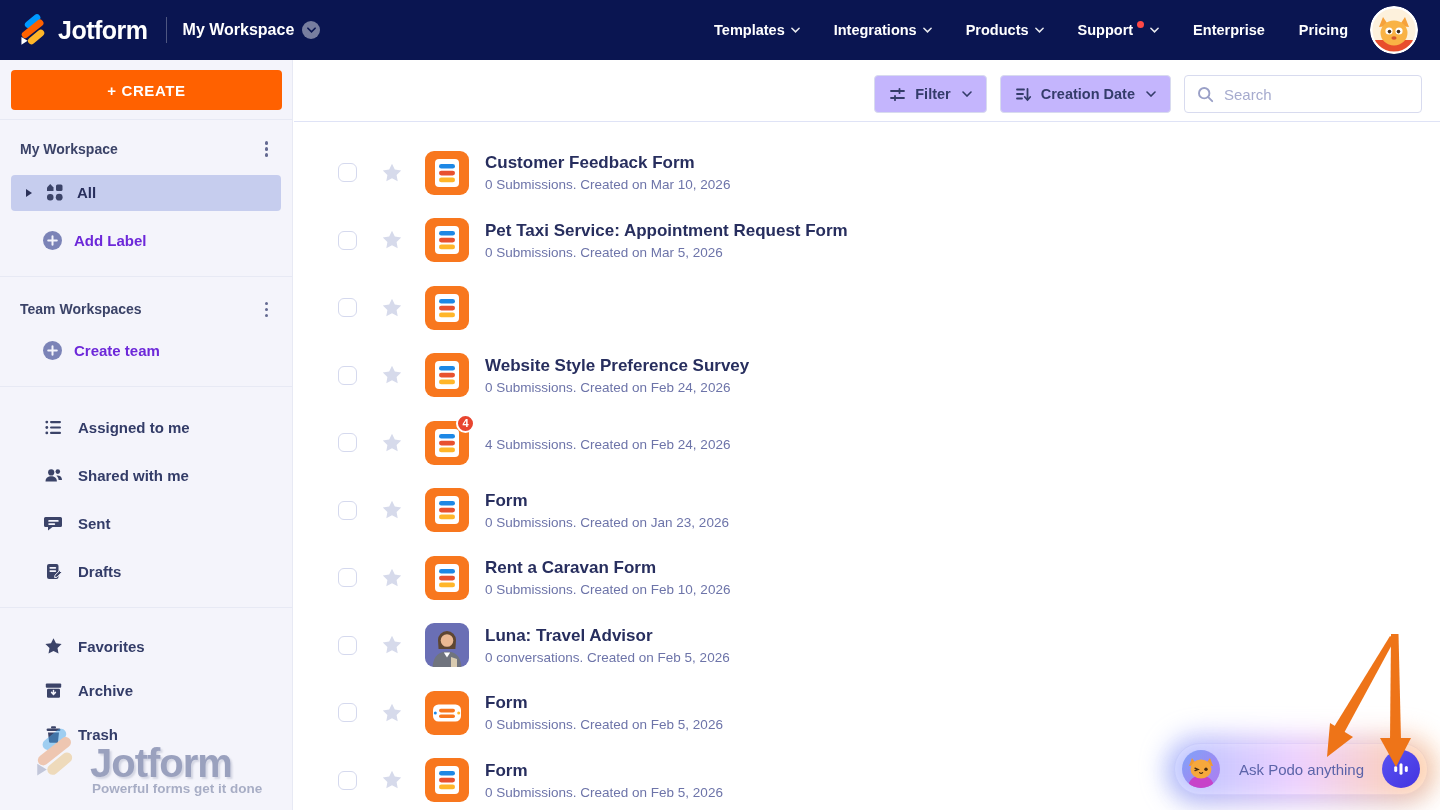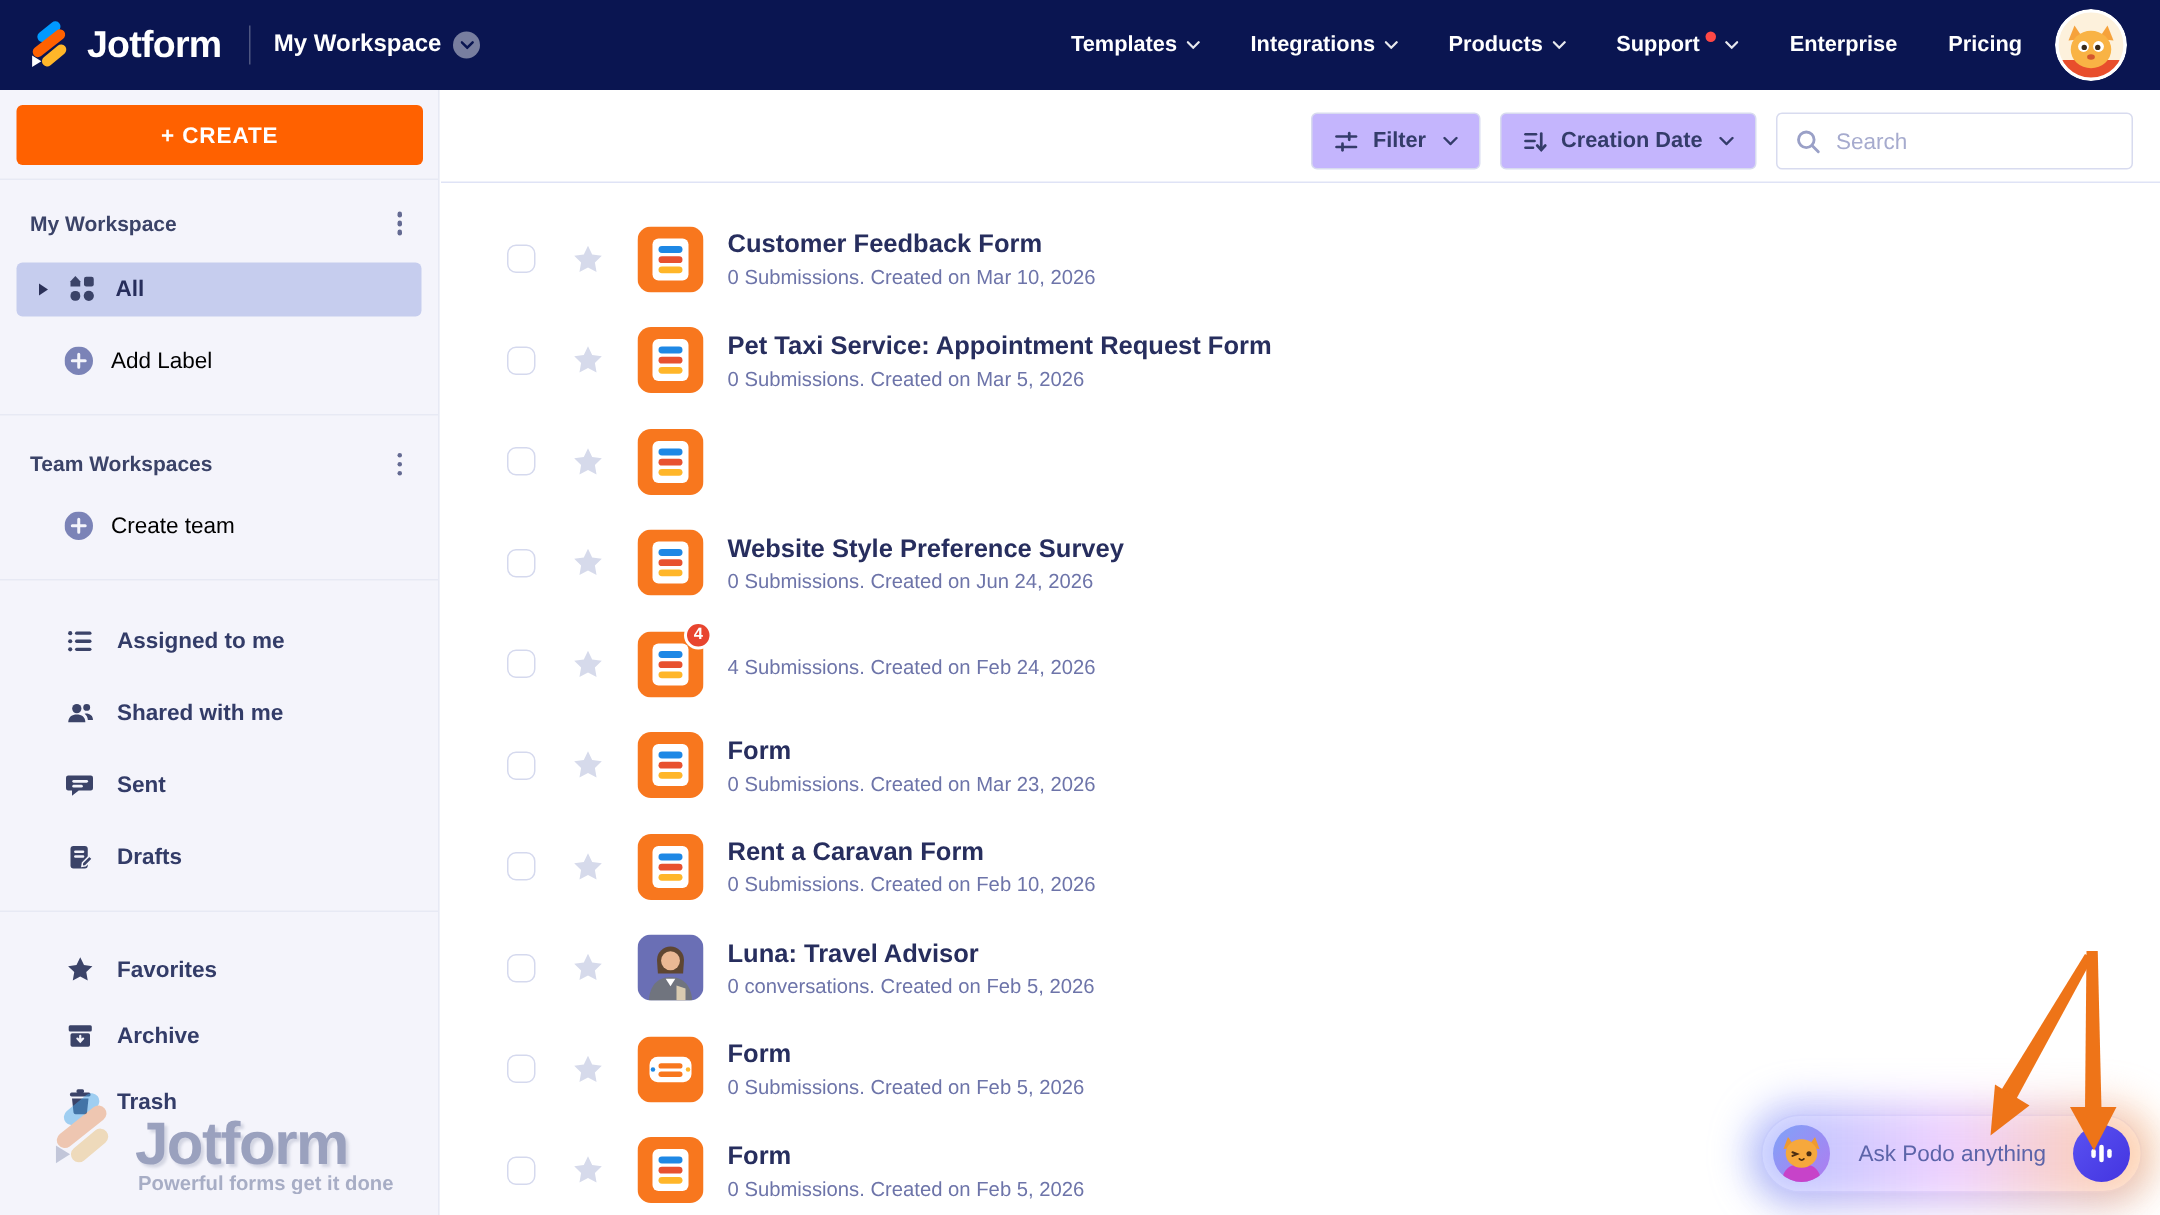--- a/index.html
+++ b/index.html
@@ -29,21 +29,21 @@
   .sb-section-head { display:flex; align-items:center; justify-content:space-between; margin:17px 18px 0 20px; }
   .sb-section-title { font-size:14px; font-weight:600; color:#3b4368; }
   .kebab { display:flex; flex-direction:column; gap:2.5px; padding:4px 6px; cursor:pointer; }
   .kebab i { width:3.5px; height:3.5px; border-radius:50%; background:#646a92; display:block; }
   .sb-all-item { display:flex; align-items:center; margin:14px 11px 0 11px; height:36px; background:#c6cdee; border-radius:4px; padding-left:14px; cursor:pointer; }
   .sb-all-item .caret-r { width:8px; height:10px; margin-right:12px; }
   .sb-all-item .all-grid { width:19px; height:19px; margin-right:13px; }
   .sb-all-label { font-size:15px; font-weight:600; color:#272e5c; }
   .sb-add-label, .sb-create-team { display:flex; align-items:center; gap:12px; margin:20px 0 0 43px; cursor:pointer; }
   .plus-circle { width:19px; height:19px; }
-  .sb-muted-label { font-size:15px; font-weight:400; color:#000000; }
+  .sb-muted-label { font-size:15px; font-weight:700; color:#6d28d9; }
   .sb-divider2 { border-top:1px solid #e7e9f4; margin-top:26px; }
   .sb-nav { margin-top:16px; }
   .sb-nav-item { display:flex; align-items:center; gap:15px; height:48px; padding-left:44px; cursor:pointer; }
   .sb-nav-item svg { width:19px; height:19px; flex:0 0 auto; }
   .sb-nav-label { font-size:15px; font-weight:600; color:#333c68; }
   .sb-bottom .sb-nav-item { height:44px; }
   .watermark { position:absolute; left:26px; bottom:14px; opacity:.55; pointer-events:none; }
   .wm-row { display:flex; align-items:flex-end; gap:6px; }
   .wm-logo { width:58px; height:52px; }
   .wm-brand { font-size:40px; font-weight:800; color:#525e8e; letter-spacing:-1px; line-height:.8; text-shadow:2px 2px 2px rgba(70,80,120,.35); }
@@ -409,21 +409,21 @@
           <svg viewBox="0 0 44 44">
             <rect width="44" height="44" rx="9" fill="#f8771e"></rect>
             <rect x="10" y="8" width="24" height="28" rx="4" fill="#fff"></rect>
             <rect x="14" y="13" width="16" height="4.6" rx="2.3" fill="#1e88e5"></rect>
             <rect x="14" y="19.8" width="16" height="4.6" rx="2.3" fill="#e8512f"></rect>
             <rect x="14" y="26.6" width="16" height="4.6" rx="2.3" fill="#ffb629"></rect>
           </svg>
         </span>
     <span class="row-text">
       <span class="row-title">Website Style Preference Survey</span>
-      <span class="row-sub">0 Submissions. Created on Jun 24, 2026</span>
+      <span class="row-sub">0 Submissions. Created on Feb 24, 2026</span>
     </span>
   </div>
 
   <div class="row">
     <span class="row-check"></span>
     <svg class="row-star" viewBox="0 0 22 22">
           <path d="M11 1.8 L13.8 7.6 L20.2 8.5 L15.6 13 L16.7 19.3 L11 16.3 L5.3 19.3 L6.4 13 L1.8 8.5 L8.2 7.6 Z" fill="#d6daeb"></path>
         </svg>
     <span class="row-icon">
           <svg viewBox="0 0 44 44">
@@ -449,21 +449,21 @@
           <svg viewBox="0 0 44 44">
             <rect width="44" height="44" rx="9" fill="#f8771e"></rect>
             <rect x="10" y="8" width="24" height="28" rx="4" fill="#fff"></rect>
             <rect x="14" y="13" width="16" height="4.6" rx="2.3" fill="#1e88e5"></rect>
             <rect x="14" y="19.8" width="16" height="4.6" rx="2.3" fill="#e8512f"></rect>
             <rect x="14" y="26.6" width="16" height="4.6" rx="2.3" fill="#ffb629"></rect>
           </svg>
         </span>
     <span class="row-text">
       <span class="row-title">Form</span>
-      <span class="row-sub">0 Submissions. Created on Mar 23, 2026</span>
+      <span class="row-sub">0 Submissions. Created on Jan 23, 2026</span>
     </span>
   </div>
 
   <div class="row">
     <span class="row-check"></span>
     <svg class="row-star" viewBox="0 0 22 22">
           <path d="M11 1.8 L13.8 7.6 L20.2 8.5 L15.6 13 L16.7 19.3 L11 16.3 L5.3 19.3 L6.4 13 L1.8 8.5 L8.2 7.6 Z" fill="#d6daeb"></path>
         </svg>
     <span class="row-icon">
           <svg viewBox="0 0 44 44">

